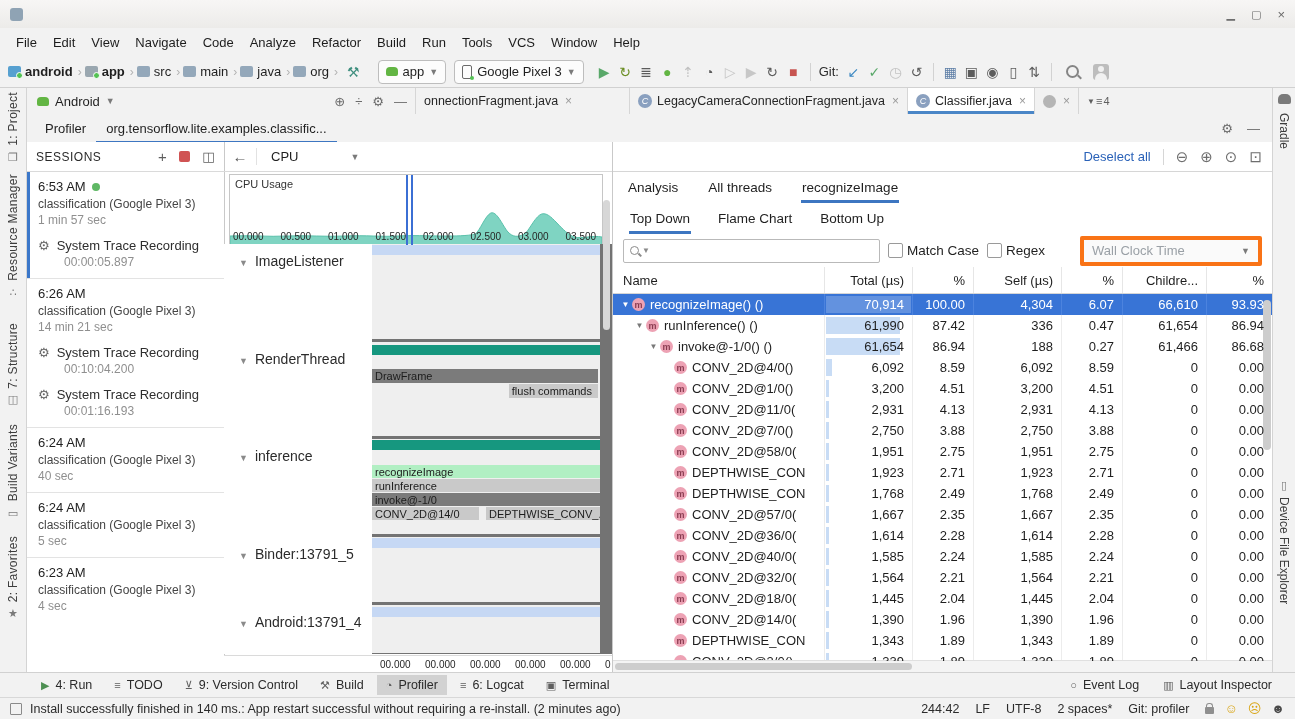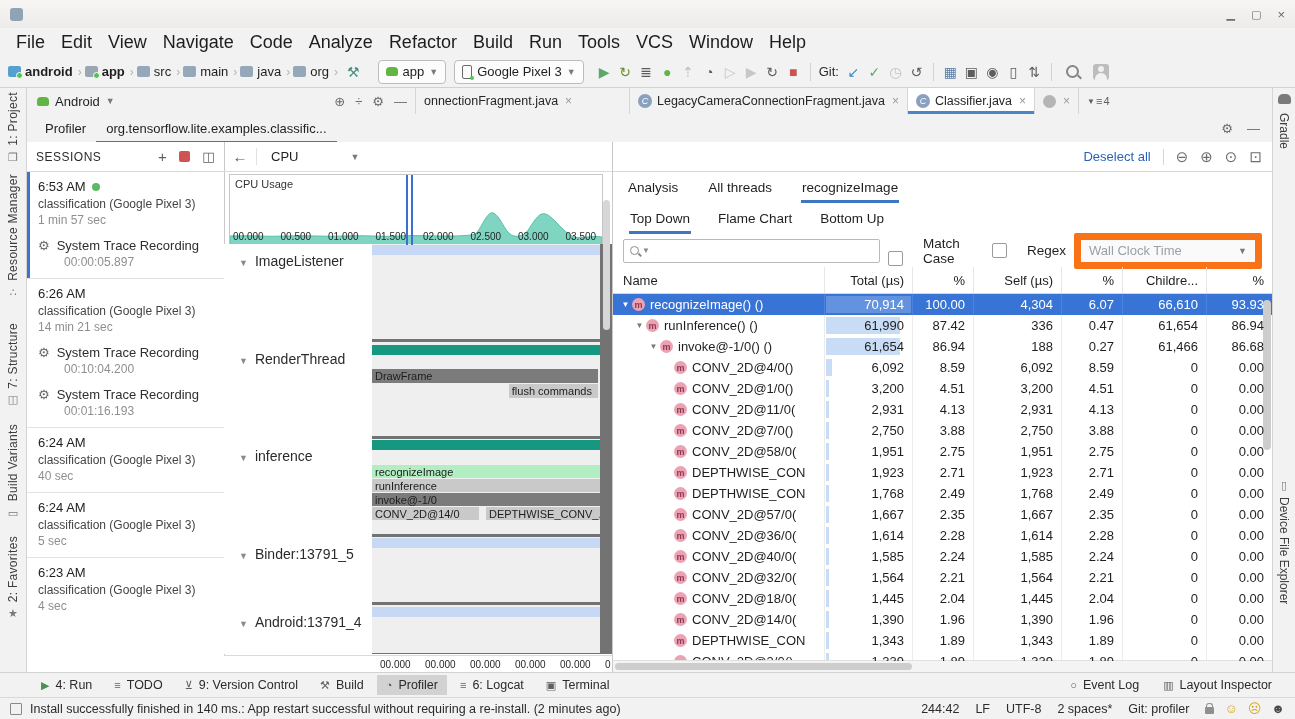--- a/index.html
+++ b/index.html
@@ -6,21 +6,21 @@
 body{width:1295px;height:719px;position:relative;overflow:hidden;background:#f2f2f2;
   font-family:"Liberation Sans","DejaVu Sans",sans-serif;font-size:13px;color:#1f1f1f;}
 
 .titlebar{position:absolute;left:0;top:0;right:0;height:28px;background:linear-gradient(#f7f6f5,#ecebe9);
   border-bottom:1px solid #c9c6c2;display:flex;align-items:center;justify-content:center}
 .wtitle{font-weight:bold;font-size:13px;color:#3a3a3a;max-width:1100px;overflow:hidden;white-space:nowrap}
 .appico{position:absolute;left:10px;top:8px;width:13px;height:13px;border-radius:3px;background:#8fa3b4}
 .wbtns{position:absolute;right:10px;top:0;height:28px;display:flex;align-items:center;gap:16px;color:#6a6a6a;font-size:11px}
 
 .menubar{position:absolute;top:28px;left:0;right:0;height:28px;display:flex;align-items:center;padding-left:8px;background:#f2f2f2}
-.menu-item{padding:4px 8px;font-size:18px;color:#1d1d1d}
+.menu-item{padding:4px 8px;font-size:13px;color:#1d1d1d}
 
 .toolbar{position:absolute;top:56px;left:0;right:0;height:31px;border-bottom:1px solid #d1d1d1;
   display:flex;align-items:center;padding:0 8px;background:#f2f2f2}
 .crumbs{display:flex;align-items:center}
 .crumb{display:flex;align-items:center;gap:4px;margin-right:2px}
 .crumb .lbl{font-size:13px}
 .crumb.bold .lbl{font-weight:bold}
 .cicon{width:13px;height:11px;border-radius:2px;position:relative;flex:none}
 .ci-android{background:#56a0d0}.ci-app{background:#9aa7b0}.ci-folder{background:#94a8ba}
 .gdot{position:absolute;right:-2px;bottom:-2px;width:5px;height:5px;border-radius:50%;background:#54c254;border:1px solid #fff}
@@ -112,24 +112,24 @@
 .zic{color:#6e6e6e;font-size:15px}
 .antabs{height:31px;display:flex;align-items:center;padding-left:14px;gap:28px;box-sizing:border-box}
 .antab{position:relative;font-size:13.5px;padding:6px 1px}
 .antab.sel:after{content:"";position:absolute;left:0;right:0;bottom:-2px;height:3px;background:#3d76c1}
 .subtabs{height:31px;display:flex;align-items:center;padding-left:16px;gap:26px;box-sizing:border-box}
 .searchrow{height:33px;display:flex;align-items:center;padding:0 10px;gap:8px;box-sizing:border-box}
 .searchbox{width:243px;height:22px;border:1px solid #b9b9b9;border-radius:2px;background:#fff;display:flex;align-items:center;padding:0 6px;gap:3px;flex:none}
 .smag{width:7px;height:7px;border:1.5px solid #8a8a8a;border-radius:50%;position:relative}
 .smag:after{content:"";position:absolute;width:4px;height:1.5px;background:#8a8a8a;transform:rotate(45deg);right:-4px;bottom:-1px}
 .sda{color:#8a8a8a;font-size:8px}
-.cbwrap{display:flex;align-items:flex-end;gap:20px}
+.cbwrap{display:flex;align-items:flex-start;gap:4px}
 .cb{width:13px;height:13px;border:1px solid #9a9a9a;border-radius:2px;background:#fff;flex:none}
 .cblabel{font-size:13.5px}
-.clockdd{margin-left:auto;width:158px;height:22px;border:7px solid #f97316;border-radius:2px;color:#9aa0a6;display:flex;align-items:center;padding:0 8px;background:#fafafa;font-size:13px;flex:none}
+.clockdd{margin-left:auto;width:158px;height:22px;border:4px solid #f97316;border-radius:2px;color:#9aa0a6;display:flex;align-items:center;padding:0 8px;background:#fafafa;font-size:13px;flex:none}
 .clockdd .da{margin-left:auto}
 
 .thead{height:27px;display:flex;border-bottom:1px solid #d6d6d6;font-size:13px;color:#1e1e1e;align-items:center;background:#fff;box-sizing:border-box}
 .hc{padding:0 8px;box-sizing:border-box;white-space:nowrap;overflow:hidden}
 .w-name{flex:1;padding-left:10px}
 .w-num{width:88px;flex:none;text-align:right;border-left:1px solid #e6e6e6;height:100%;display:flex;align-items:center;justify-content:flex-end}
 .w-pct{width:61px;flex:none;text-align:right;border-left:1px solid #e6e6e6;height:100%;display:flex;align-items:center;justify-content:flex-end}
 .w-ch{width:84px;flex:none;text-align:right;border-left:1px solid #e6e6e6;height:100%;display:flex;align-items:center;justify-content:flex-end}
 .w-pct2{width:66px;flex:none;text-align:right;border-left:1px solid #e6e6e6;height:100%;display:flex;align-items:center;justify-content:flex-end}
 .trows{position:absolute;left:0;right:0;top:152px;bottom:11px;overflow:hidden}

